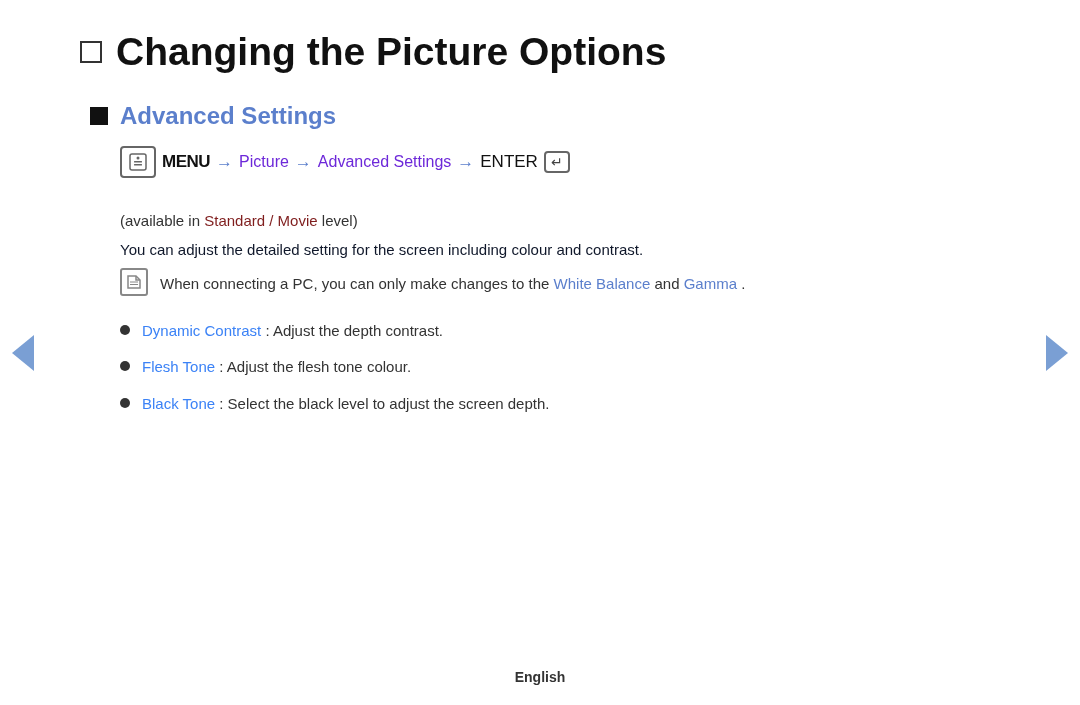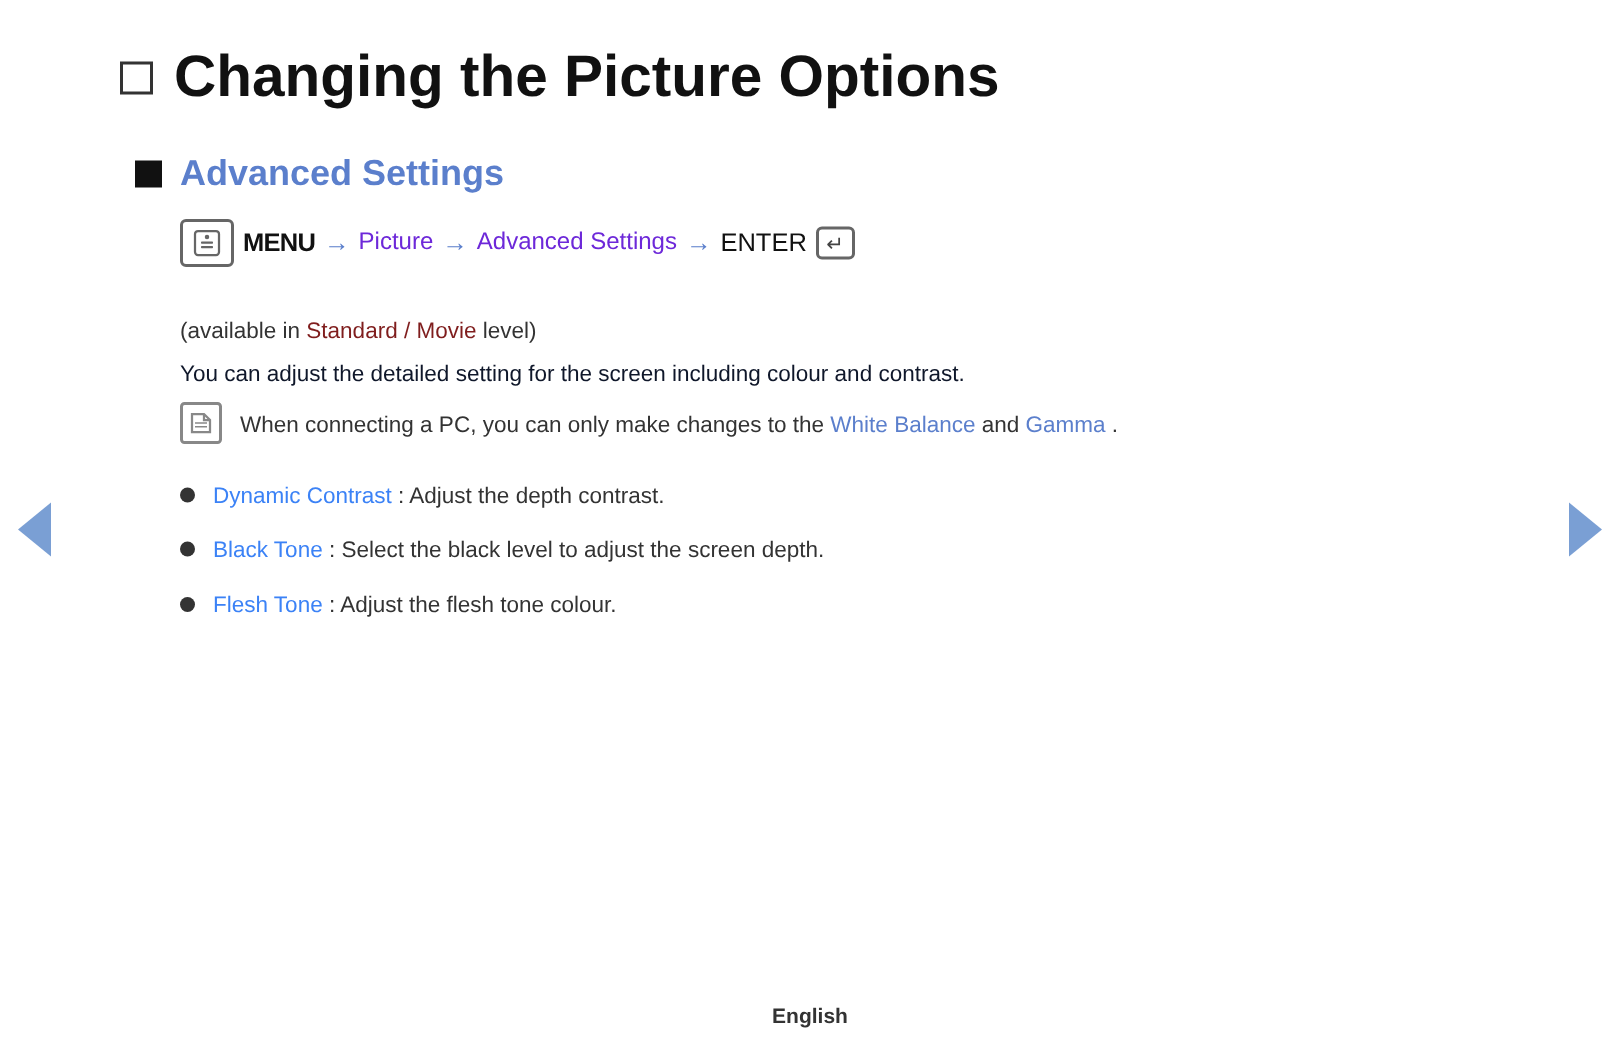--- a/index.html
+++ b/index.html
@@ -314,29 +314,29 @@
         <li>
           <span class="bullet-dot"></span>
           <span>
             <span class="bullet-link">Dynamic Contrast</span>
             <span>: Adjust the depth contrast.</span>
           </span>
         </li>
         <li>
           <span class="bullet-dot"></span>
           <span>
-            <span class="bullet-link">Black Tone</span>
-            <span>: Select the black level to adjust the screen depth.</span>
+            <span class="bullet-link">Flesh Tone</span>
+            <span>: Adjust the flesh tone colour.</span>
           </span>
         </li>
         <li>
           <span class="bullet-dot"></span>
           <span>
-            <span class="bullet-link">Flesh Tone</span>
-            <span>: Adjust the flesh tone colour.</span>
+            <span class="bullet-link">Black Tone</span>
+            <span>: Select the black level to adjust the screen depth.</span>
           </span>
         </li>
       </ul>
 
     </div>
   </div>
 
 </div>
 
 <div class="nav-arrow-left"></div>

